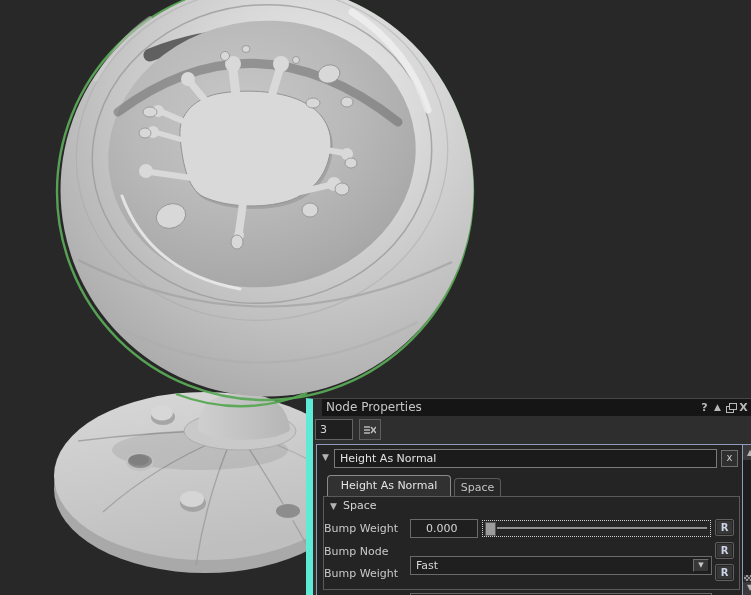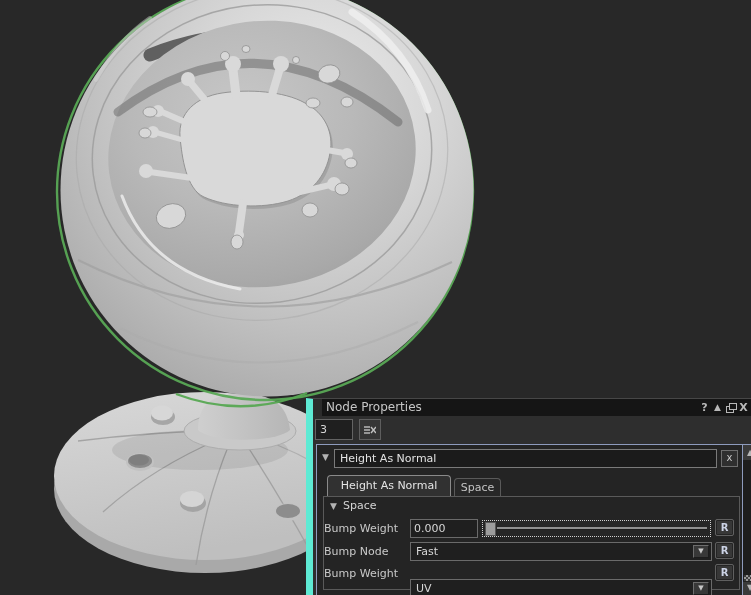--- a/index.html
+++ b/index.html
@@ -35,31 +35,31 @@
   .tab{position:absolute;box-sizing:border-box;border-radius:4px 4px 0 0;text-align:center;}
   .tab.active{left:10px;top:30px;width:124px;height:22px;background:#313131;border:1px solid #8a8a8a;
         border-bottom:none;color:#e4e4e4;line-height:20px;}
   .tab.inactive{left:137px;top:33px;width:47px;height:19px;background:#272727;border:1px solid #5a5a5a;
         border-bottom:none;color:#c4c4c4;line-height:17px;}
   .groupbox{position:absolute;left:6px;top:51px;width:417px;height:94px;border:1px solid #5a5a5a;box-sizing:border-box;}
   .bump-collapse{position:absolute;left:6px;top:4px;font-size:9px;color:#b4b4b4;}
   .bump-title{position:absolute;left:19px;top:2px;color:#d4d4d4;}
   .row-label{position:absolute;left:0;width:84px;line-height:19px;color:#c9c9c9;}
   .val-input{position:absolute;left:86px;top:22px;width:68px;height:19px;background:#1f1f1f;
-        border:1px solid #6a6a6a;box-sizing:border-box;color:#d6d6d6;font-size:11px;padding-left:3px;
+        border:1px solid #6a6a6a;box-sizing:border-box;color:#d6d6d6;font-size:11px;padding-left:15px;
         font-family:"DejaVu Sans",sans-serif;}
   .slider{position:absolute;left:158px;top:23px;width:229px;height:17px;border:1px dotted #cfcfcf;
         box-sizing:border-box;background:#262626;}
   .slider .handle{position:absolute;left:2px;top:1px;width:9px;height:12px;background:#9c9c9c;border:1px solid #565656;}
   .slider .groove{position:absolute;left:14px;right:3px;top:6px;height:2px;background:#8f8f8f;border-bottom:1px solid #1d1d1d;}
   .btn-r{position:absolute;left:391px;width:19px;height:17px;background:#373737;border:1px solid #606060;
         box-shadow:inset 0 0 0 1px #242424;border-radius:2px;color:#ccd3e6;font-size:10px;font-weight:bold;
         text-align:center;line-height:16px;box-sizing:border-box;}
   .dd{position:absolute;left:86px;width:302px;height:19px;background:#1f1f1f;border:1px solid #6a6a6a;
-        box-sizing:border-box;color:#d6d6d6;line-height:17px;padding-left:5px;}
+        box-sizing:border-box;color:#d6d6d6;line-height:17px;padding-left:5px;margin-top:14px;}
   .dd-arrow{position:absolute;right:2px;top:2px;width:16px;height:13px;background:#383838;
         border-top:1px solid #6d6d6d;border-left:1px solid #6d6d6d;border-right:1px solid #1c1c1c;
         border-bottom:1px solid #1c1c1c;box-sizing:border-box;color:#c6c6c6;font-size:7px;text-align:center;line-height:11px;}
   .scrollbar{position:absolute;right:0;top:0;bottom:0;width:15px;background:#1c1c1c;
         border-left:1px solid #8e9bbd;box-sizing:border-box;}
   .sb-up{position:absolute;left:0;right:0;top:0;height:15px;background:#3a3a3a;border-bottom:1px solid #222;
         color:#b6b6b6;font-size:8px;text-align:center;line-height:15px;}
   .sb-track{position:absolute;left:0;right:0;top:15px;bottom:13px;background:#1d1d1d;}
   .sb-thumb{position:absolute;left:1px;right:1px;top:115px;height:22px;
         background:repeating-conic-gradient(#9a9a9a 0% 25%,#3c3c3c 0% 50%) 0 0/4px 4px;}

